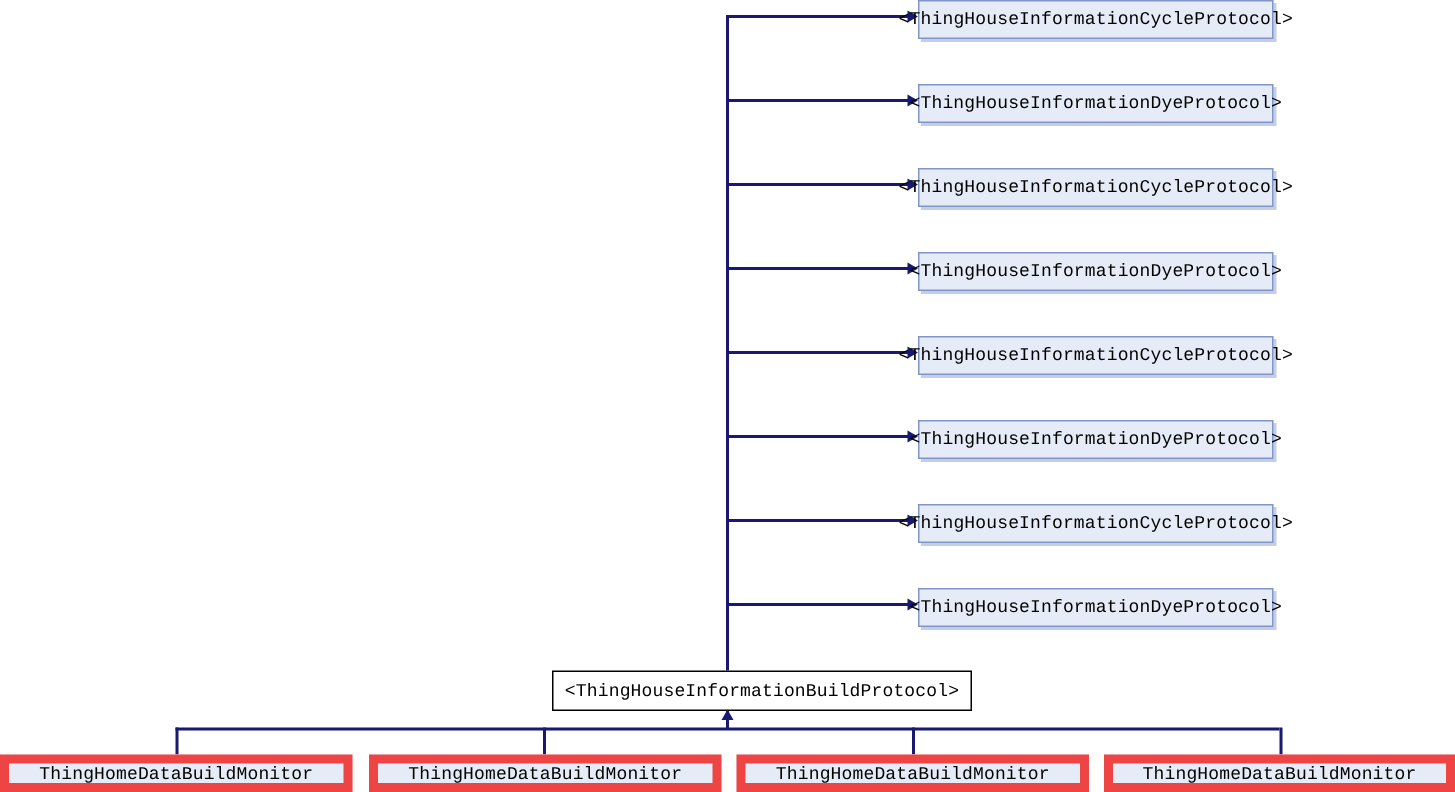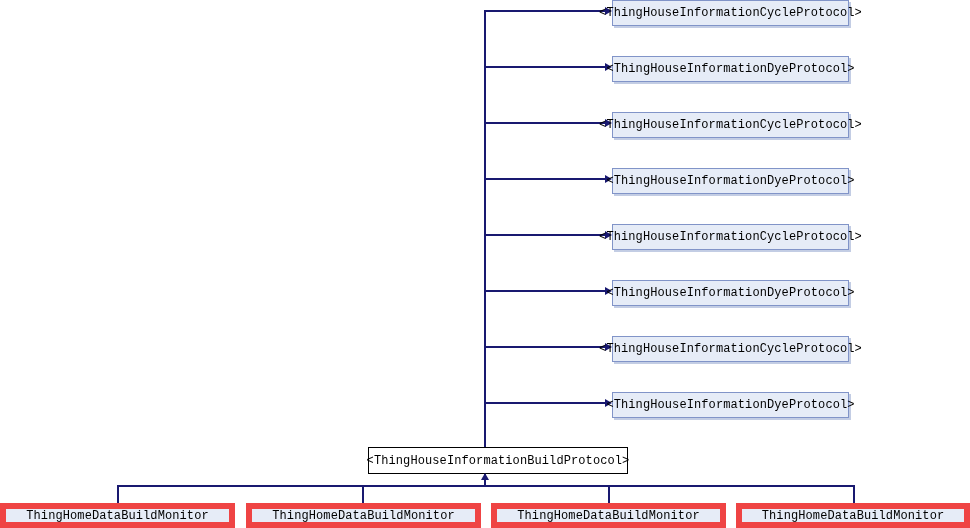--- a/index.html
+++ b/index.html
@@ -130,21 +130,21 @@
   <div class="node iface" style="left:612px; top:280px; width:237px; height:26px;">
     <span>&lt;ThingHouseInformationDyeProtocol&gt;</span>
   </div>
   <div class="node iface" style="left:612px; top:336px; width:237px; height:26px;">
     <span>&lt;ThingHouseInformationCycleProtocol&gt;</span>
   </div>
   <div class="node iface" style="left:612px; top:392px; width:237px; height:26px;">
     <span>&lt;ThingHouseInformationDyeProtocol&gt;</span>
   </div>
 
-  <div class="node focal" style="left:368px; top:447px; width:260px; height:27px;">
+  <div class="node focal" style="left:368px; top:447px; width:280px; height:27px;">
     <span>&lt;ThingHouseInformationBuildProtocol&gt;</span>
   </div>
 
   <div class="edge-v" style="left:484px; top:474px; height:12px;"></div>
   <div class="arrow-up" style="left:481px; top:473px;"></div>
 
   <div class="edge-h" style="left:117px; top:485px; width:736px;"></div>
 
   <div class="edge-v" style="left:117px; top:485px; height:18px;"></div>
   <div class="edge-v" style="left:362px; top:485px; height:18px;"></div>

